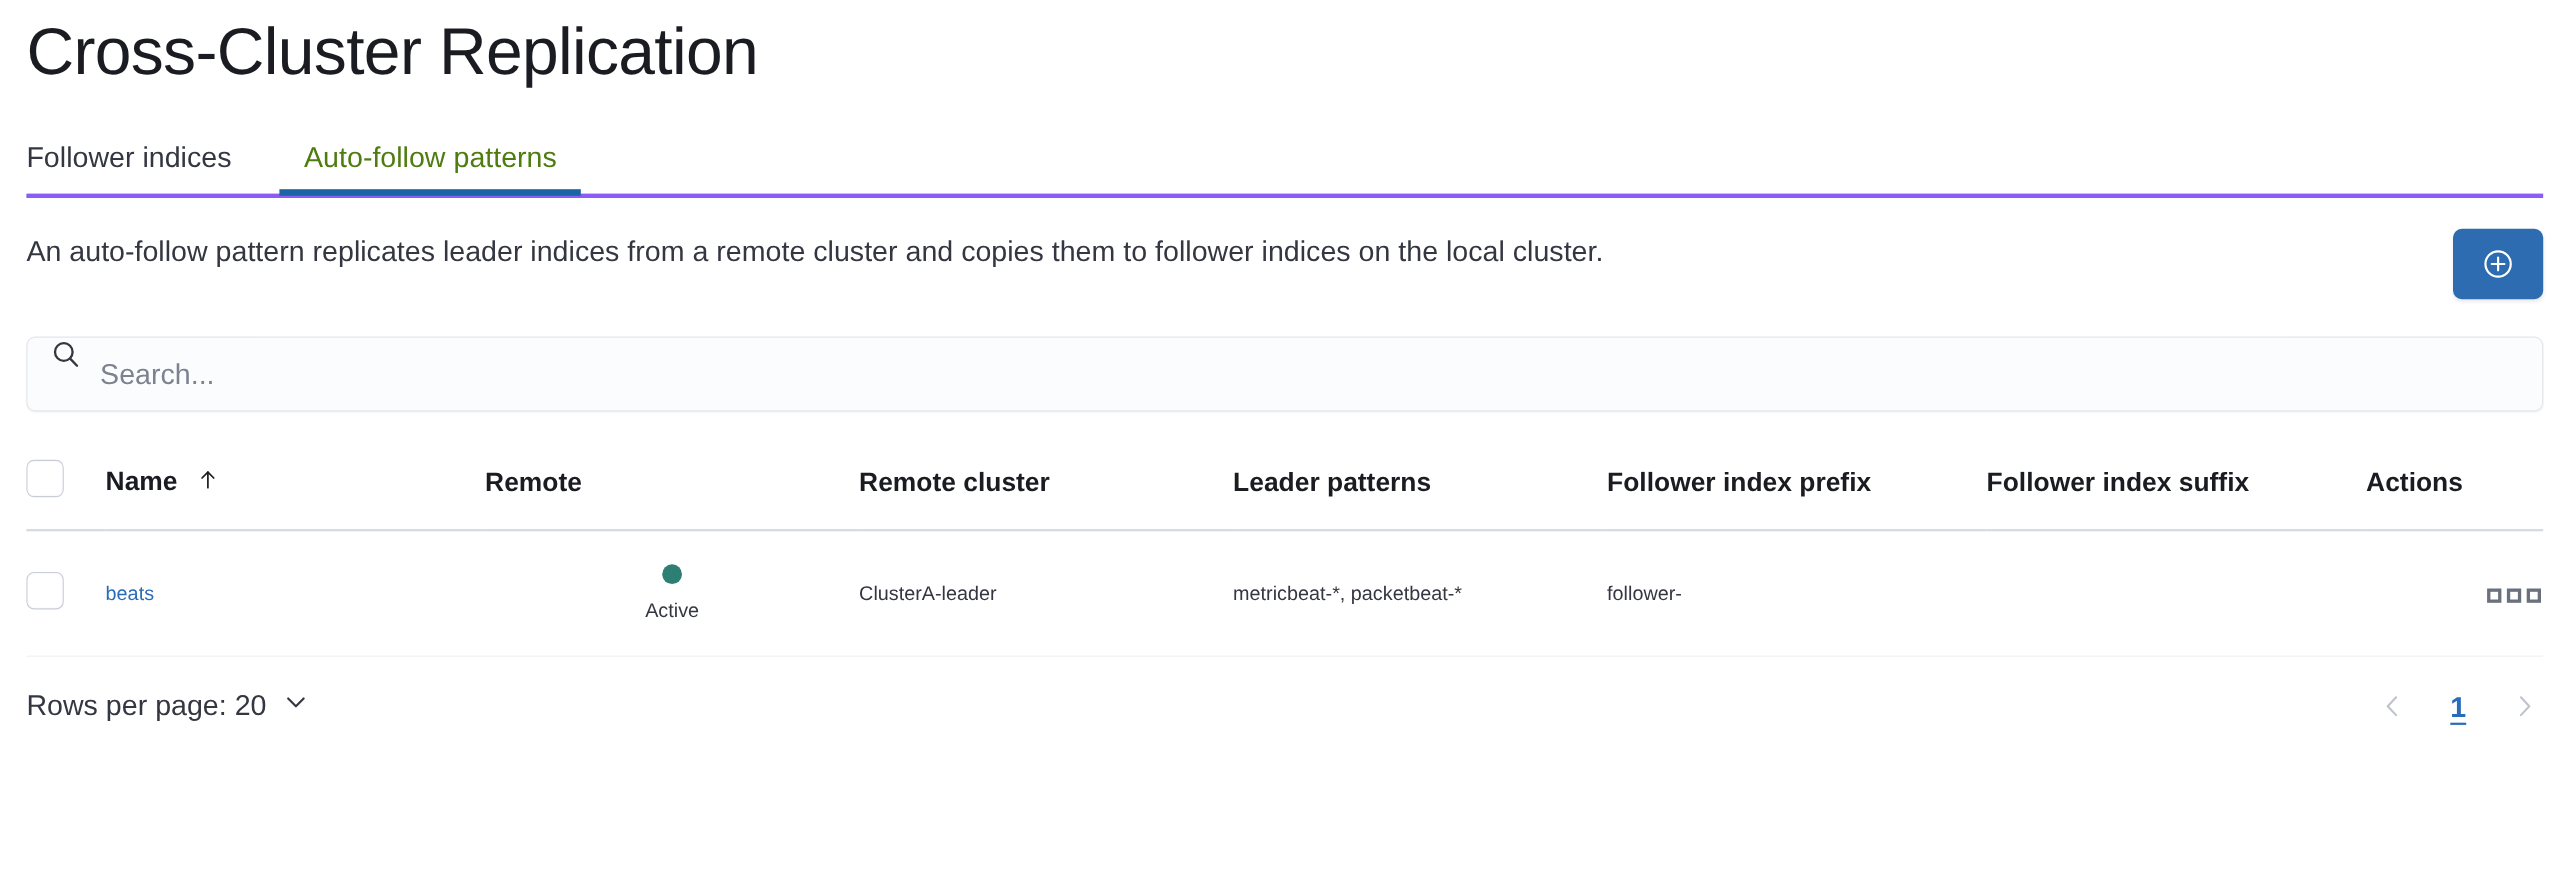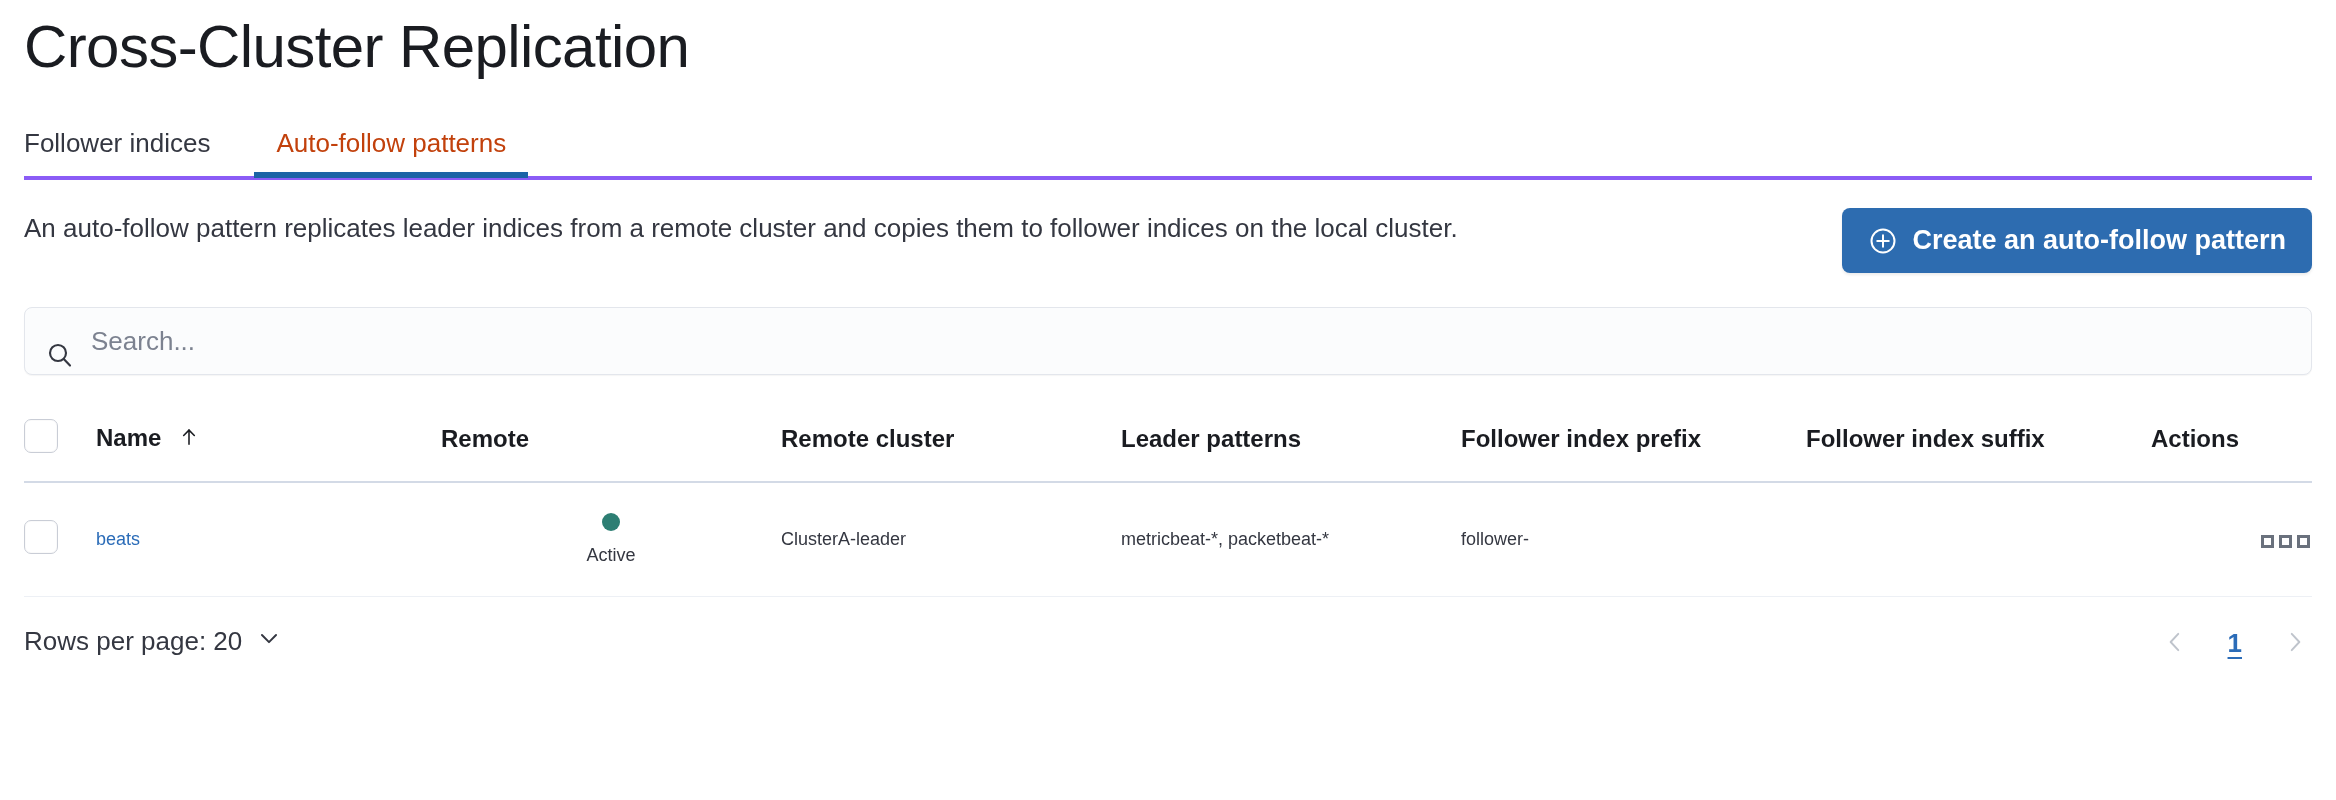--- a/index.html
+++ b/index.html
@@ -45,21 +45,21 @@
   .tab {
     position: relative;
     font-size: 26px;
     line-height: 1;
     color: #343741;
     padding: 0 22px 20px 22px;
     cursor: pointer;
     white-space: nowrap;
   }
   .tab:first-child { padding-left: 0; margin-right: 22px; }
-  .tab.active { color: #c2410c; font-weight: 400; }
+  .tab.active { color: #4d7c0f; font-weight: 400; }
   .tab.active::after {
     content: "";
     position: absolute;
     left: 0; right: 0; bottom: -2px;
     height: 6px;
     background: #1B64A6;
   }
 
   
   .intro {
@@ -92,21 +92,21 @@
     cursor: pointer;
     box-shadow: 0 2px 3px rgba(0,0,0,.08);
     white-space: nowrap;
     margin-top: -2px;
   }
   .create-btn svg { display: block; }
 
   
   .search-bar {
     display: flex;
-    align-items: flex-end;
+    align-items: flex-start;
     gap: 16px;
     margin-top: 34px;
     height: 68px;
     background: #FBFCFD;
     border: 1px solid #E3E6EC;
     border-radius: 8px;
     padding: 0 20px;
     box-shadow: 0 1px 1px rgba(0,0,0,.04);
   }
   .search-icon { flex: 0 0 auto; display: block; }
@@ -267,21 +267,20 @@
     <p class="intro-text">An auto-follow pattern replicates leader indices from a remote cluster and copies them to follower indices on the local cluster.</p>
 
     <button class="create-btn">
       <span>
         <svg width="30" height="30" viewBox="0 0 24 24" fill="none" stroke="#FFFFFF" stroke-width="1.6" stroke-linecap="round">
           <circle cx="12" cy="12" r="9.2"></circle>
           <line x1="12" y1="7.4" x2="12" y2="16.6"></line>
           <line x1="7.4" y1="12" x2="16.6" y2="12"></line>
         </svg>
       </span>
-      <span>Create an auto-follow pattern</span>
     </button>
   </div>
 
   <div class="search-bar">
     <span class="search-icon">
       <svg width="30" height="30" viewBox="0 0 24 24" fill="none" stroke="#343741" stroke-width="1.7" stroke-linecap="round">
         <circle cx="10.4" cy="10.4" r="6.4"></circle>
         <line x1="15.2" y1="15.4" x2="20" y2="20.4"></line>
       </svg>
     </span>

